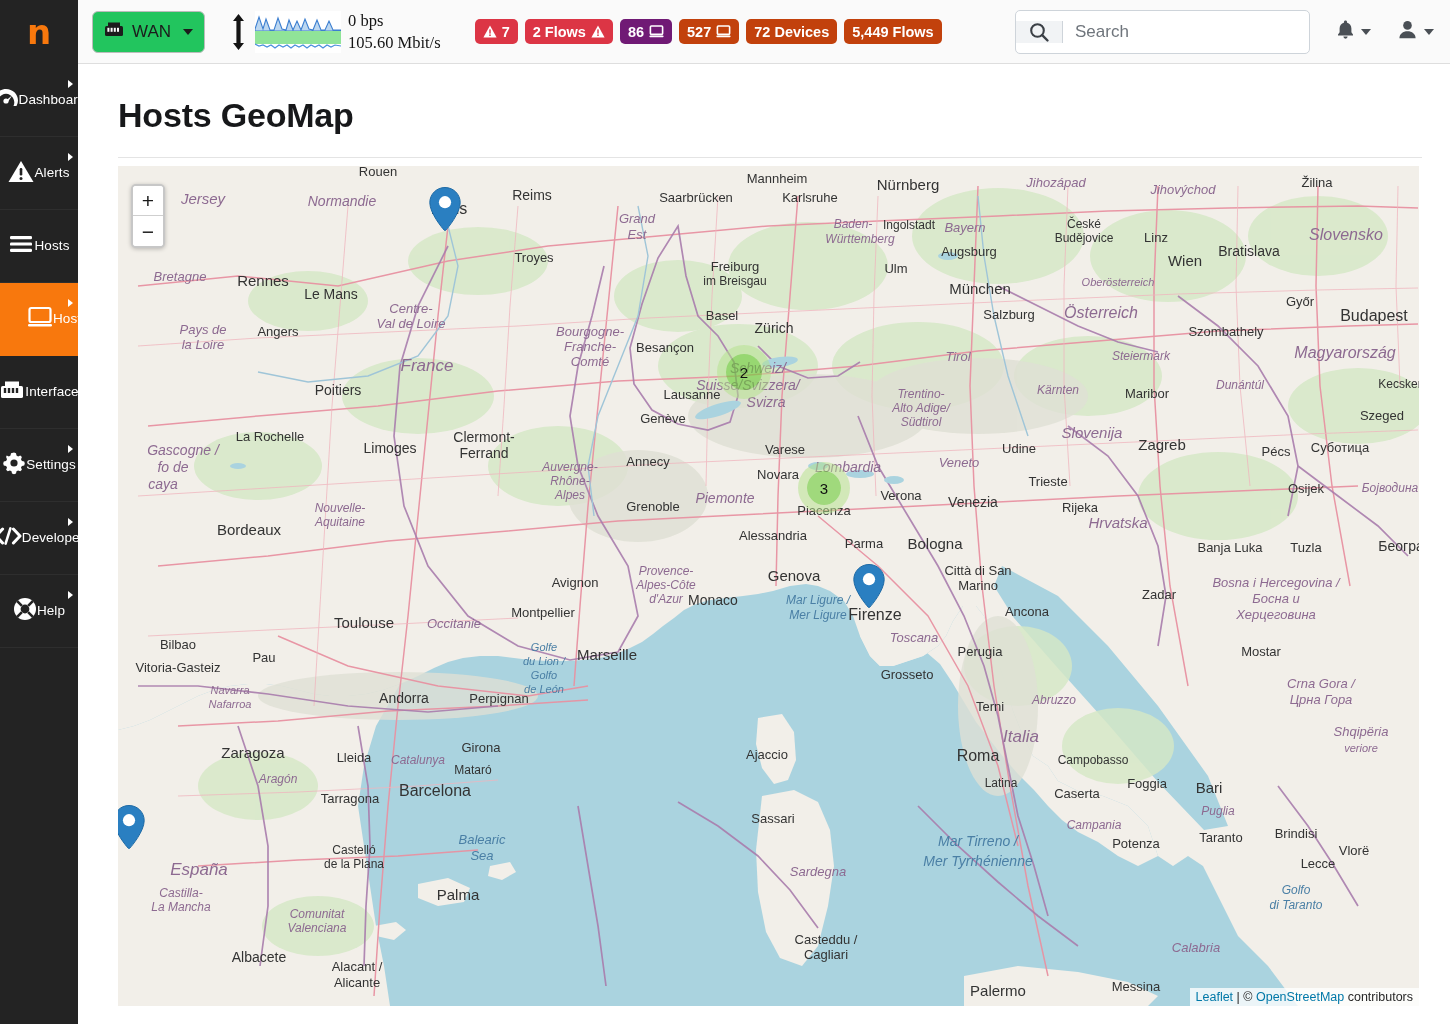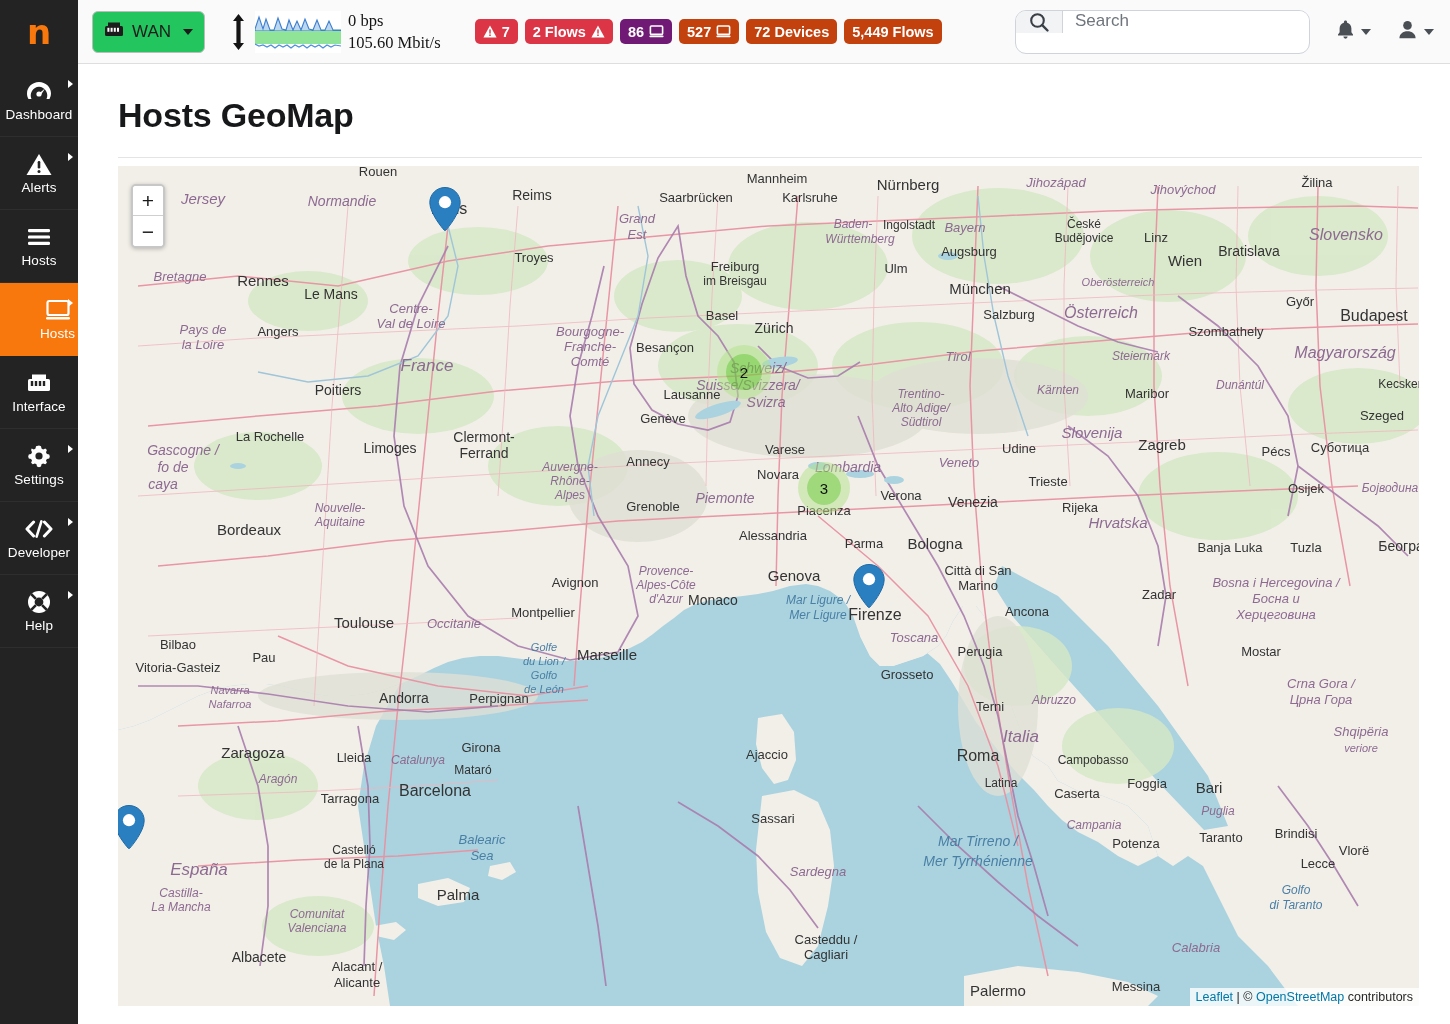--- a/index.html
+++ b/index.html
@@ -27,21 +27,21 @@
   #logo-area .logo-n {
     color: #f8780d;
     font-size: 34px;
     font-weight: bold;
     line-height: 1;
     font-family: "DejaVu Sans", sans-serif;
   }
   .nav-item {
     position: relative;
     height: 73px;
-    display: flex; flex-direction: column;
+    display: flex; flex-direction: row;
     align-items: center; justify-content: center;
     color: #ffffff;
     border-bottom: 1px solid #2e2e2e;
     cursor: pointer;
     user-select: none;
   }
   .nav-item.active { background: #f8780d; border-bottom-color: #f8780d; padding-left: 37px; }
   .nav-item .nav-icon {
     display: flex; align-items: center; justify-content: center;
     height: 26px; margin-bottom: 4px;
@@ -119,23 +119,23 @@
   }
   .badge.danger { background: #dc3545; }
   .badge.success { background: #701a75; }
   .badge.muted { background: #c2410c; }
   .badge svg { display: block; }
   #search-wrap {
     margin-left: auto;
     display: flex; align-items: center;
   }
   .search-box {
-    display: flex; align-items: flex-start;
+    display: flex; align-items: center;
     border: 1px solid #ced4da;
-    border-radius: 11px;
+    border-radius: 5px;
     overflow: hidden;
     height: 44px;
     background: #ffffff;
     width: 295px;
   }
   .search-btn {
     width: 47px;
     display: flex; align-items: center; justify-content: center;
     background: #f1f3f5;
     border-right: 1px solid #ced4da;

